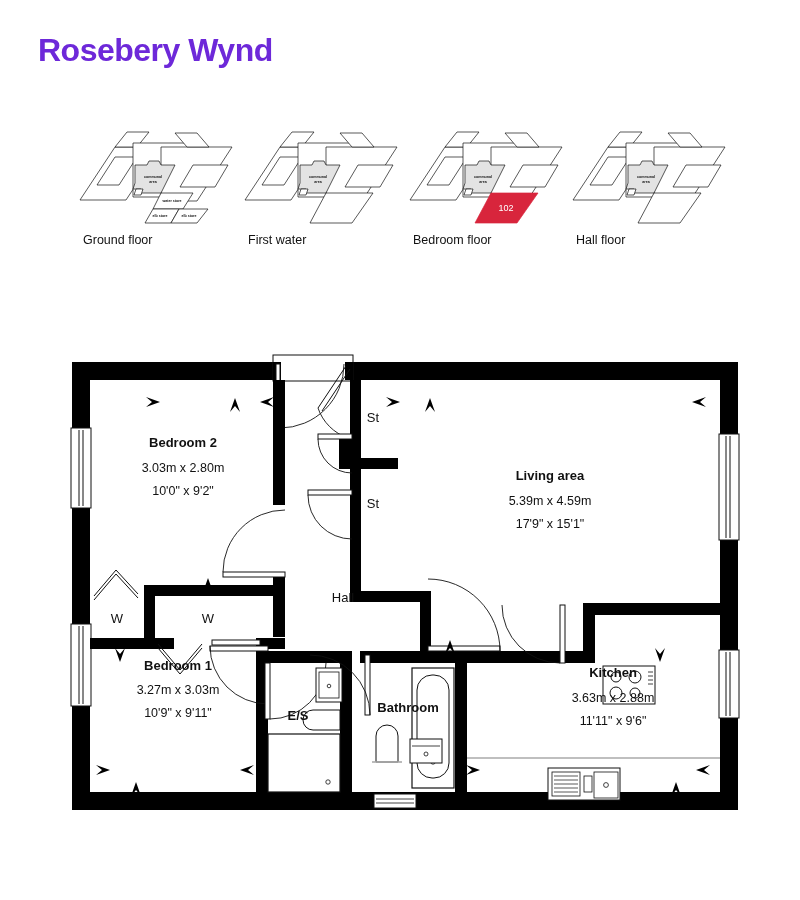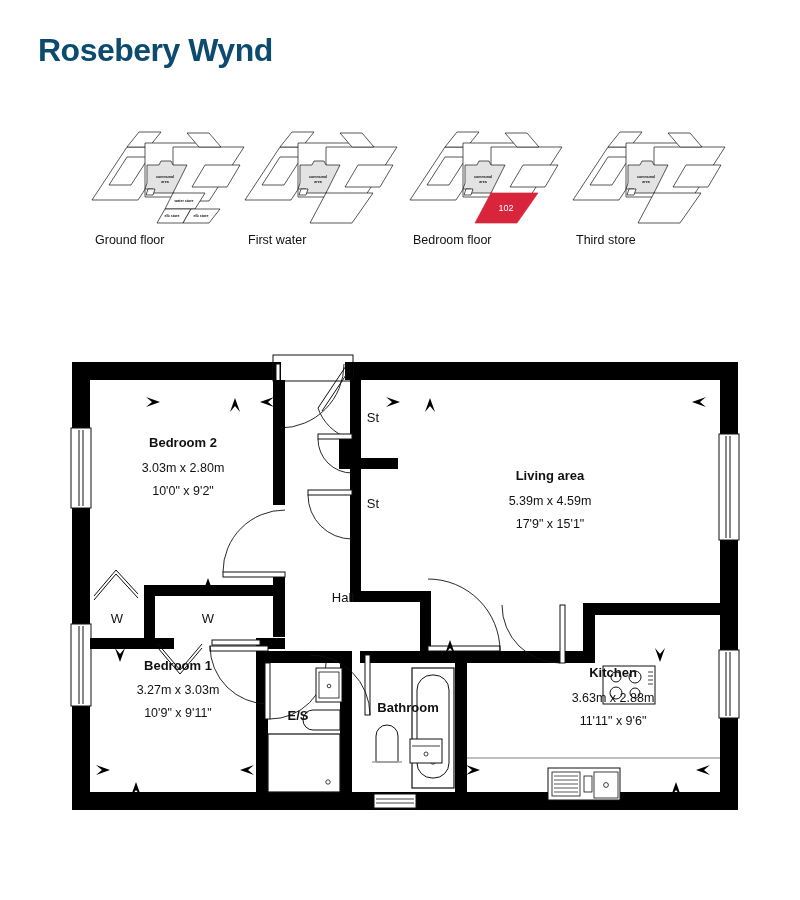--- a/index.html
+++ b/index.html
@@ -4,21 +4,21 @@
 <style>
   html,body{margin:0;padding:0;}
   body{
     width:800px;height:900px;background:#ffffff;
     font-family:"Liberation Sans", sans-serif;
     color:#111;position:relative;overflow:hidden;
   }
   #page-title{
     position:absolute;left:38px;top:32px;
     font-size:32px;font-weight:bold;letter-spacing:-0.5px;
-    color:#0c4a6e;
+    color:#6d28d9;
   }
   .floor-strip{position:absolute;left:0;top:125px;width:800px;height:140px;}
   .floor-thumb{position:absolute;top:0;width:185px;height:140px;}
   .floor-thumb .svgwrap{position:absolute;left:0;top:0;}
   .floor-label{
     position:absolute;left:8px;top:108px;
     font-size:12.5px;color:#111;white-space:nowrap;
   }
   #plan-wrap{position:absolute;left:60px;top:350px;width:690px;height:470px;}
   #plan-svg{display:block;}
@@ -29,21 +29,21 @@
   .thumb-label{font:3.6px "Liberation Sans",sans-serif;fill:#111;text-anchor:middle;font-weight:bold;}
   .unit-num{font:9px "Liberation Sans",sans-serif;fill:#ffffff;text-anchor:middle;}
 </style>
 </head>
 <body>
 
 <div id="page-title">Rosebery Wynd</div>
 
 <div class="floor-strip">
 
-  <div class="floor-thumb" style="left:87px;">
+  <div class="floor-thumb" style="left:75px;">
     <div class="svgwrap">
       <svg width="185" height="108" viewBox="0 0 185 108" xmlns="http://www.w3.org/2000/svg">
         <g stroke="#111" stroke-width="0.7" fill="#ffffff">
           <polygon points="5,75 40,22 86,22 51,75"></polygon>
           <polygon points="22,60 40,32 62,32 44,60"></polygon>
           <polygon points="40,22 52,7 74,7 62,22"></polygon>
           <polygon points="58,18 93,18 128,18 93,72 58,72"></polygon>
           <polygon points="86,22 122,22 157,22 122,76 86,76"></polygon>
           <polygon points="100,8 122,8 134,22 112,22"></polygon>
           <polygon points="118,40 153,40 140,62 105,62"></polygon>
@@ -134,21 +134,21 @@
           <polygon points="60,40 72,40 74,36 84,36 86,40 100,40 86,68 64,68 66,64 58,64 60,58"></polygon>
         </g>
         <g stroke="#111" stroke-width="0.7" fill="#ffffff">
           <polygon points="61,64 68,64 66,70 59,70"></polygon>
           <polygon points="86,68 133,68 112,98 70,98"></polygon>
         </g>
         <text class="thumb-label" x="78" y="53">communal</text>
         <text class="thumb-label" x="78" y="57.5">area</text>
       </svg>
     </div>
-    <div class="floor-label">Third store</div>
+    <div class="floor-label">Hall floor</div>
   </div>
 
 </div>
 
 <div id="plan-wrap">
 <svg id="plan-svg" width="690" height="470" viewBox="0 0 690 470" xmlns="http://www.w3.org/2000/svg">
 
   <rect x="10" y="10" width="670" height="450" fill="#ffffff"></rect>
 
   <g fill="#000000">

